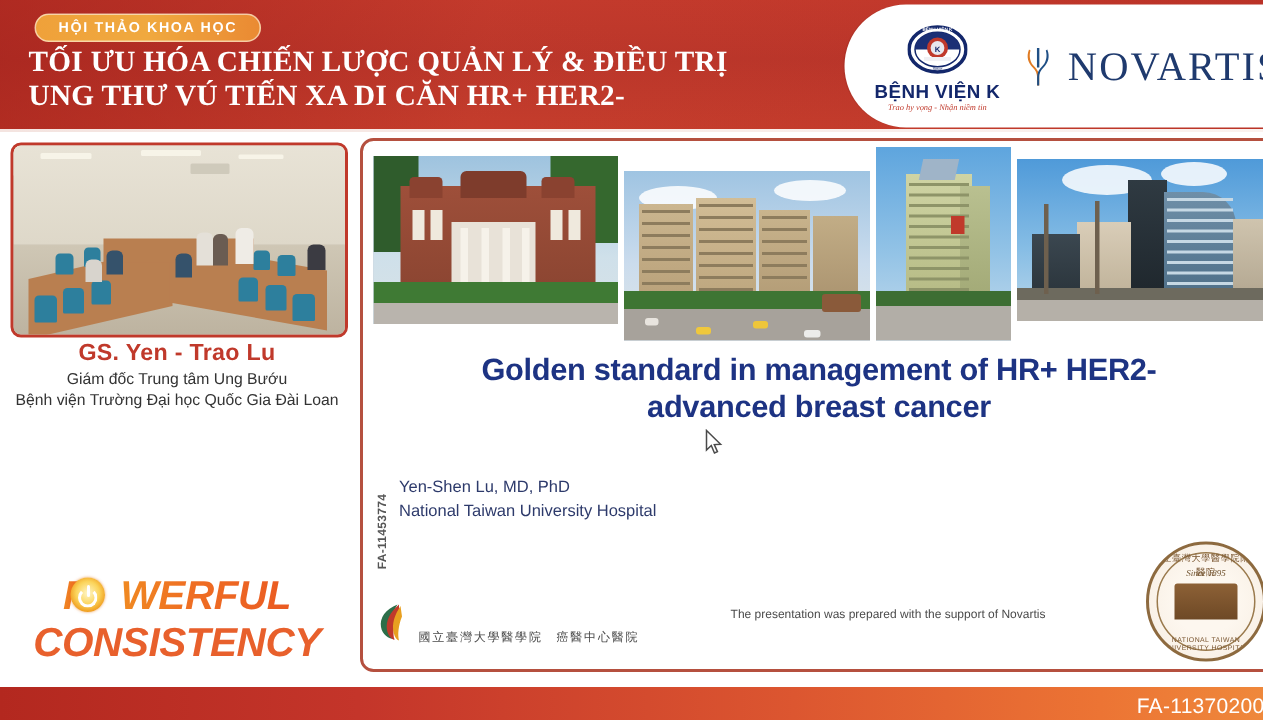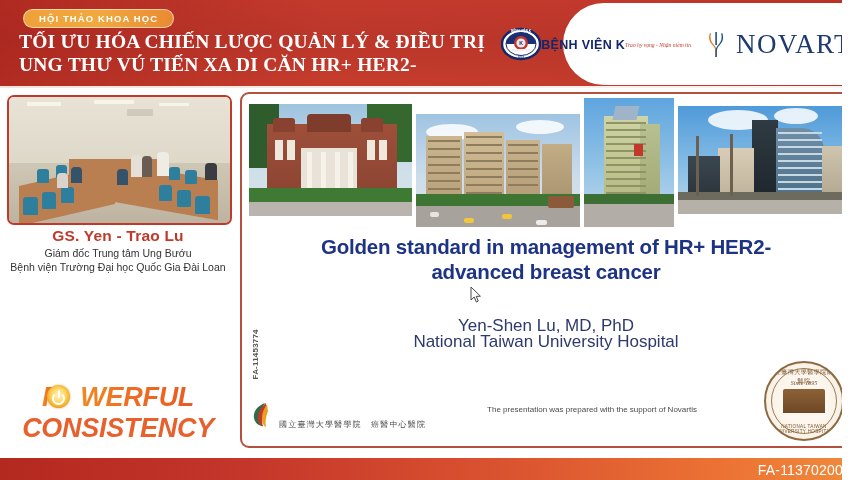--- a/index.html
+++ b/index.html
@@ -22,21 +22,21 @@
     background:linear-gradient(100deg, rgba(160,30,25,.55) 0%, rgba(205,70,45,.10) 38%, rgba(190,55,38,.05) 70%, rgba(170,35,28,.35) 100%);
   }
   .logo-panel{
     position:absolute;right:0;top:3px;width:290px;height:82px;
     background:#ffffff;
     border-radius:44px 0 0 44px;
     display:flex;align-items:center;
     box-shadow:-1px 0 0 rgba(0,0,0,.06);
   }
   .bvk{
-    display:flex;align-items:center;justify-content:flex-end;
+    display:flex;flex-direction:column;align-items:center;justify-content:space-between;
     width:108px;margin-left:20px;
   }
   .bvk-seal{width:40px;height:40px;position:relative;}
   .bvk-name{
     font-size:12.5px;font-weight:bold;color:#13276b;letter-spacing:.3px;
     margin-top:1px;white-space:nowrap;font-family:"Liberation Sans",sans-serif;
   }
   .bvk-tag{
     font-size:5.6px;color:#c0392b;font-style:italic;white-space:nowrap;margin-top:1px;
     font-family:"Liberation Serif",serif;
@@ -136,22 +136,22 @@
   .bld{position:absolute;}
   .grn{position:absolute;background:#4e7f3e;}
   .road{position:absolute;background:#8e8e8e;}
 
   .slide-title{
     position:absolute;left:24px;top:140px;width:560px;text-align:center;
     color:#1d3383;font-size:20.5px;font-weight:bold;line-height:25px;
     letter-spacing:-.2px;
   }
   .authors{
-    position:absolute;left:24px;top:224px;width:560px;text-align:center;
-    color:#2d3a6b;font-size:17px;line-height:15.5px;
+    position:absolute;left:24px;top:224px;width:560px;
+    color:#2d3a6b;font-size:11px;line-height:15.5px;
   }
   .vcode{
     position:absolute;left:-20px;top:248px;width:66px;
     transform:rotate(-90deg);transform-origin:center center;
     font-size:8px;color:#555;letter-spacing:.2px;white-space:nowrap;
     font-family:"Liberation Sans",sans-serif;font-weight:bold;
   }
   .ntu-logo{position:absolute;left:9px;top:306px;width:168px;height:32px;}
   .ntu-swoosh{position:absolute;left:0;top:1px;width:20px;height:27px;}
   .ntu-word{

